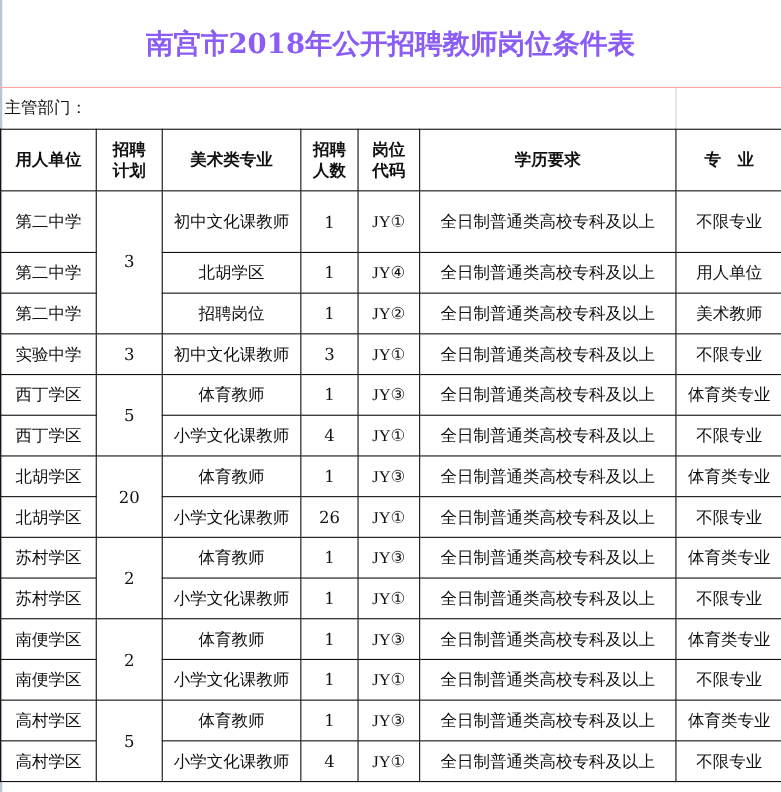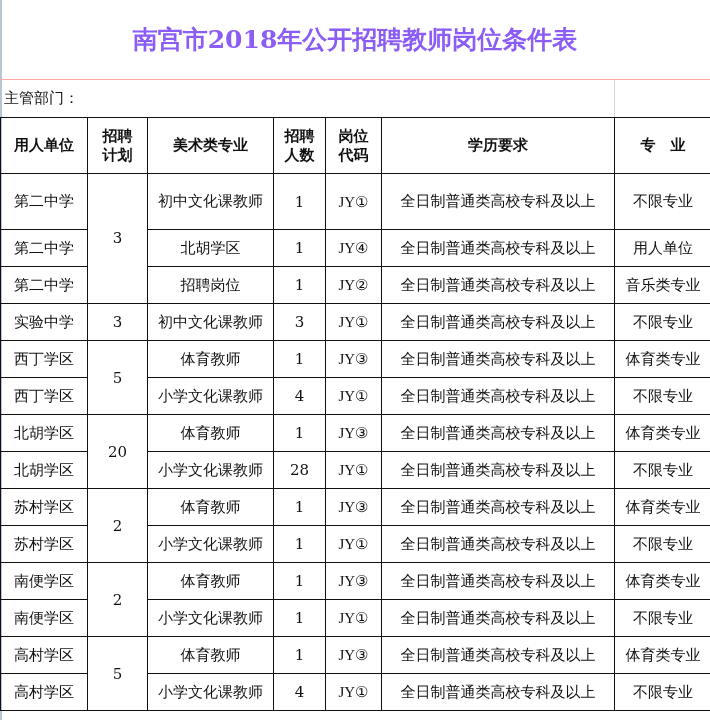--- a/index.html
+++ b/index.html
@@ -86,21 +86,21 @@
       <td class="code">JY④</td>
       <td>全日制普通类高校专科及以上</td>
       <td>用人单位</td>
     </tr>
     <tr>
       <td>第二中学</td>
       <td>招聘岗位</td>
       <td class="num">1</td>
       <td class="code">JY②</td>
       <td>全日制普通类高校专科及以上</td>
-      <td>音乐类专业</td>
+      <td>美术教师</td>
     </tr>
 
     <tr>
       <td>实验中学</td>
       <td class="num">3</td>
       <td>初中文化课教师</td>
       <td class="num">3</td>
       <td class="code">JY①</td>
       <td>全日制普通类高校专科及以上</td>
       <td>不限专业</td>
@@ -129,21 +129,21 @@
       <td rowspan="2" class="num">20</td>
       <td>体育教师</td>
       <td class="num">1</td>
       <td class="code">JY③</td>
       <td>全日制普通类高校专科及以上</td>
       <td>体育类专业</td>
     </tr>
     <tr>
       <td>北胡学区</td>
       <td>小学文化课教师</td>
-      <td class="num">28</td>
+      <td class="num">26</td>
       <td class="code">JY①</td>
       <td>全日制普通类高校专科及以上</td>
       <td>不限专业</td>
     </tr>
 
     <tr>
       <td>苏村学区</td>
       <td rowspan="2" class="num">2</td>
       <td>体育教师</td>
       <td class="num">1</td>

